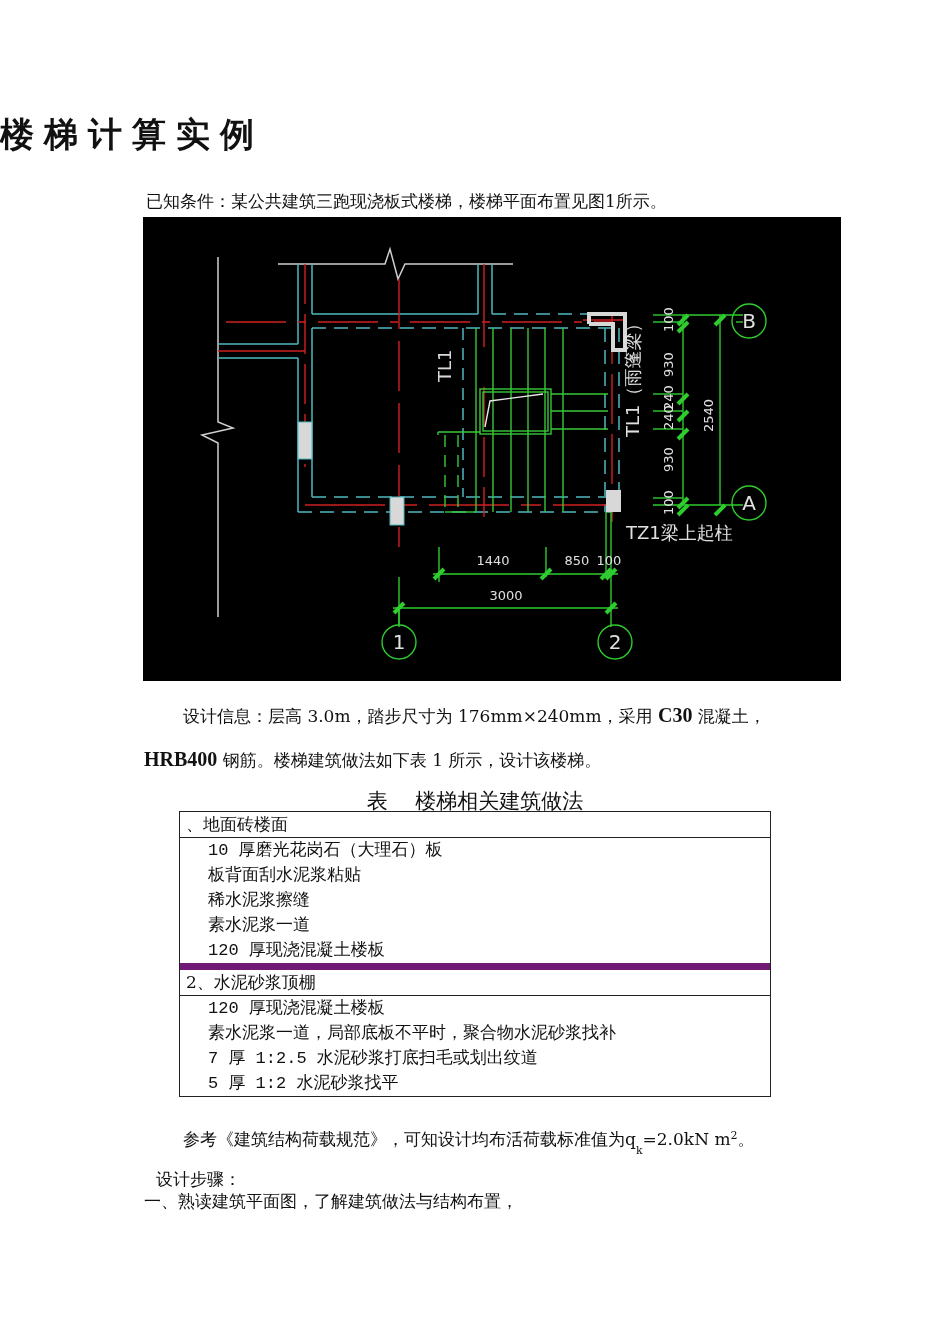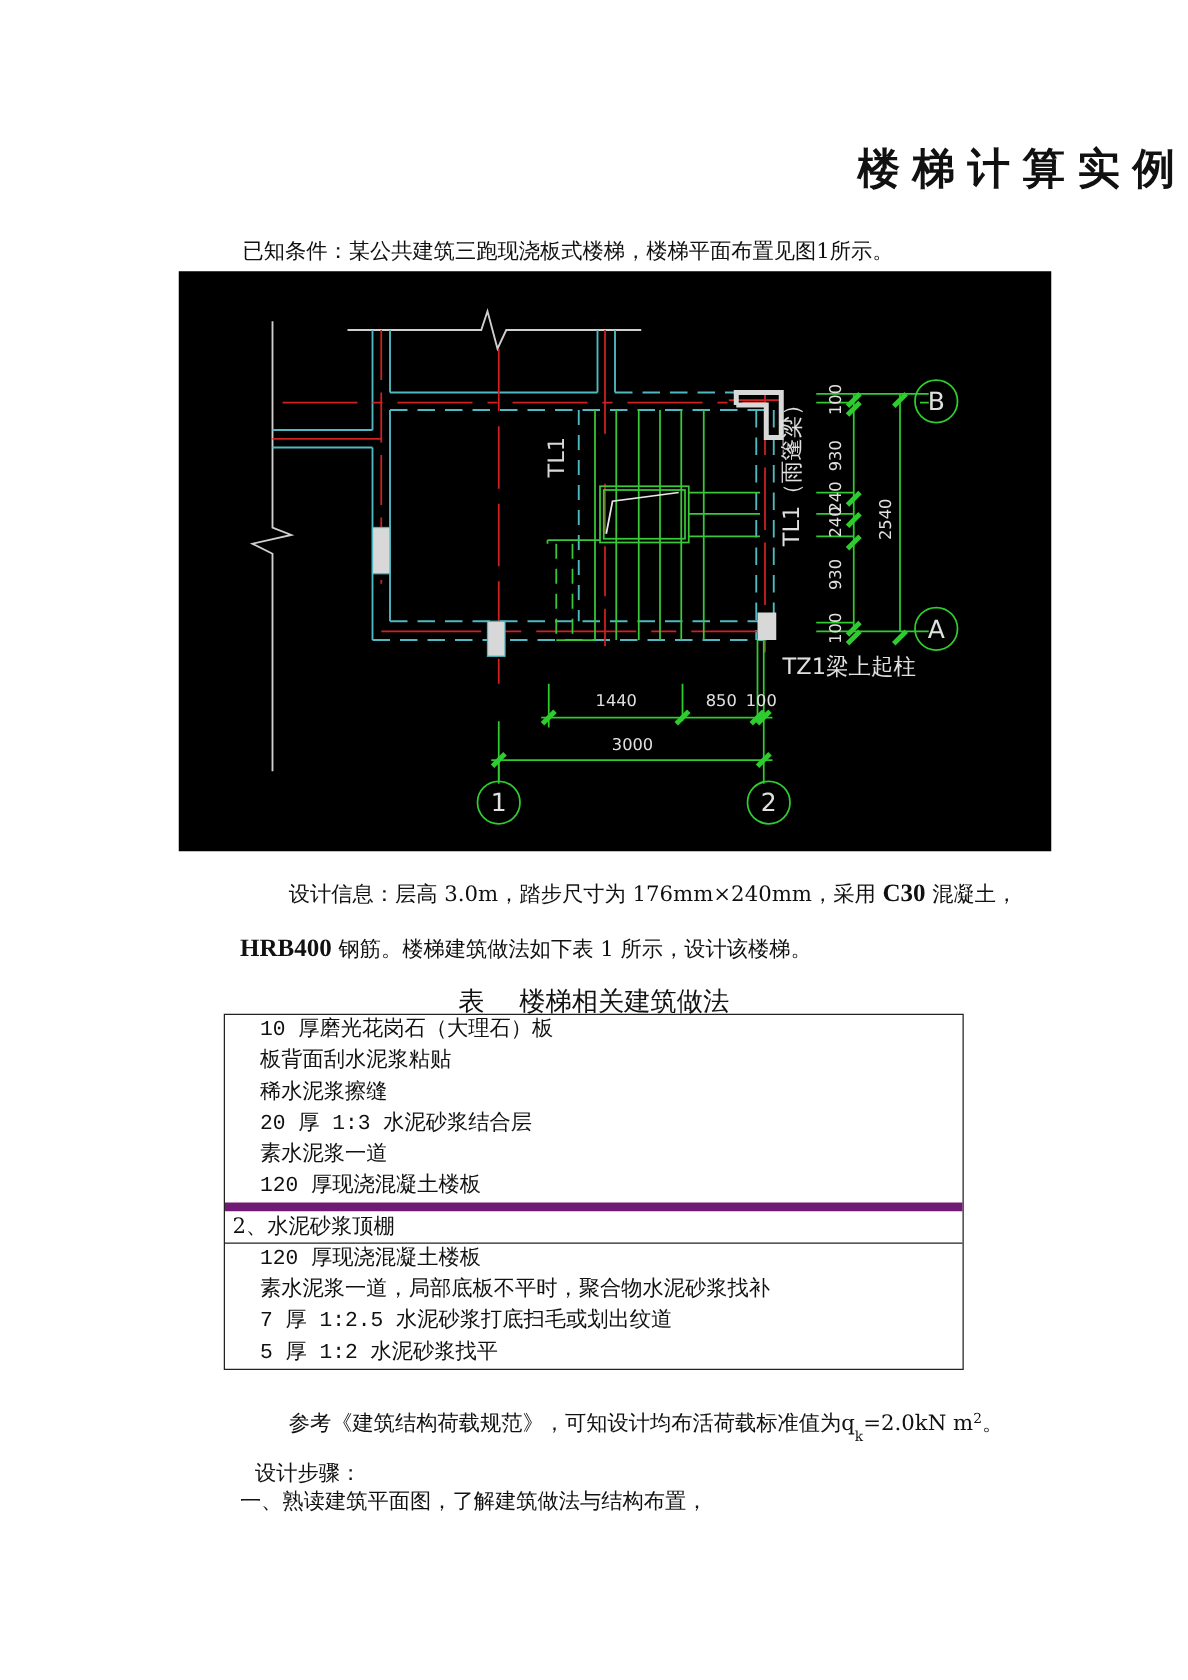--- a/index.html
+++ b/index.html
@@ -1,20 +1,20 @@
 <!DOCTYPE html>
 <html><head>
 <meta charset="utf-8">
 <style>
   html, body { margin: 0; padding: 0; background: #ffffff; }
   body { width: 950px; height: 1344px; position: relative; overflow: hidden;
          font-family: "DejaVu Serif", "Liberation Serif", serif; color: #111; }
-  .title { position: absolute; top: 112px; left: 0; width: 950px; text-align: right;
+  .title { position: absolute; top: 112px; left: 0; width: 950px; text-align: left;
            font-size: 34px; font-weight: bold; letter-spacing: 10px; font-family: "DejaVu Serif", serif; }
-  .p { position: absolute; font-size: 17px; white-space: nowrap; line-height: 22px; margin-left: 48px; }
+  .p { position: absolute; font-size: 17px; white-space: nowrap; line-height: 22px; }
   .drawing { position: absolute; left: 143px; top: 217px; width: 698px; height: 464px; background: #000; }
   .drawing svg { display: block; }
   .bold-big { font-family: "Liberation Serif", serif; font-weight: bold; font-size: 20px; }
   .table-caption { position: absolute; top: 787px; left: 0; width: 950px; text-align: center; font-size: 21px; }
   .tbl { position: absolute; left: 179px; top: 811px; width: 592px; border: 1px solid #222; box-sizing: border-box; }
   .tbl .hdr { border-bottom: 1px solid #222; height: 25px; line-height: 25px; padding-left: 6px; font-size: 17px; }
   .tbl .body { padding-left: 28px; }
   .tbl .row { height: 25px; line-height: 25px; font-size: 17px; font-family: Liberation Mono, monospace; }
   .tbl .sep { border-top: 7px solid #701a75; }
   .sub { font-size: 11px; position: relative; top: 9px; }
@@ -190,25 +190,25 @@
   <span>设计信息：层高 3.0m，踏步尺寸为 176mm×240mm，采用 </span><span class="bold-big">C30</span><span> 混凝土，</span>
 </div>
 
 <div class="p" style="top:748px; left:144px;">
   <span class="bold-big">HRB400</span><span> 钢筋。楼梯建筑做法如下表 1 所示，设计该楼梯。</span>
 </div>
 
 <div class="table-caption">表　 楼梯相关建筑做法</div>
 
 <div class="tbl">
+  <div class="hdr"> 、地面砖楼面</div>
   <div class="body">
     <div class="row">10 厚磨光花岗石（大理石）板</div>
     <div class="row">板背面刮水泥浆粘贴</div>
     <div class="row">稀水泥浆擦缝</div>
-    <div class="row">20 厚 1:3 水泥砂浆结合层</div>
     <div class="row">素水泥浆一道</div>
     <div class="row">120 厚现浇混凝土楼板</div>
   </div>
   <div class="hdr sep">2、水泥砂浆顶棚</div>
   <div class="body">
     <div class="row">120 厚现浇混凝土楼板</div>
     <div class="row">素水泥浆一道，局部底板不平时，聚合物水泥砂浆找补</div>
     <div class="row">7 厚 1:2.5 水泥砂浆打底扫毛或划出纹道</div>
     <div class="row">5 厚 1:2 水泥砂浆找平</div>
   </div>

